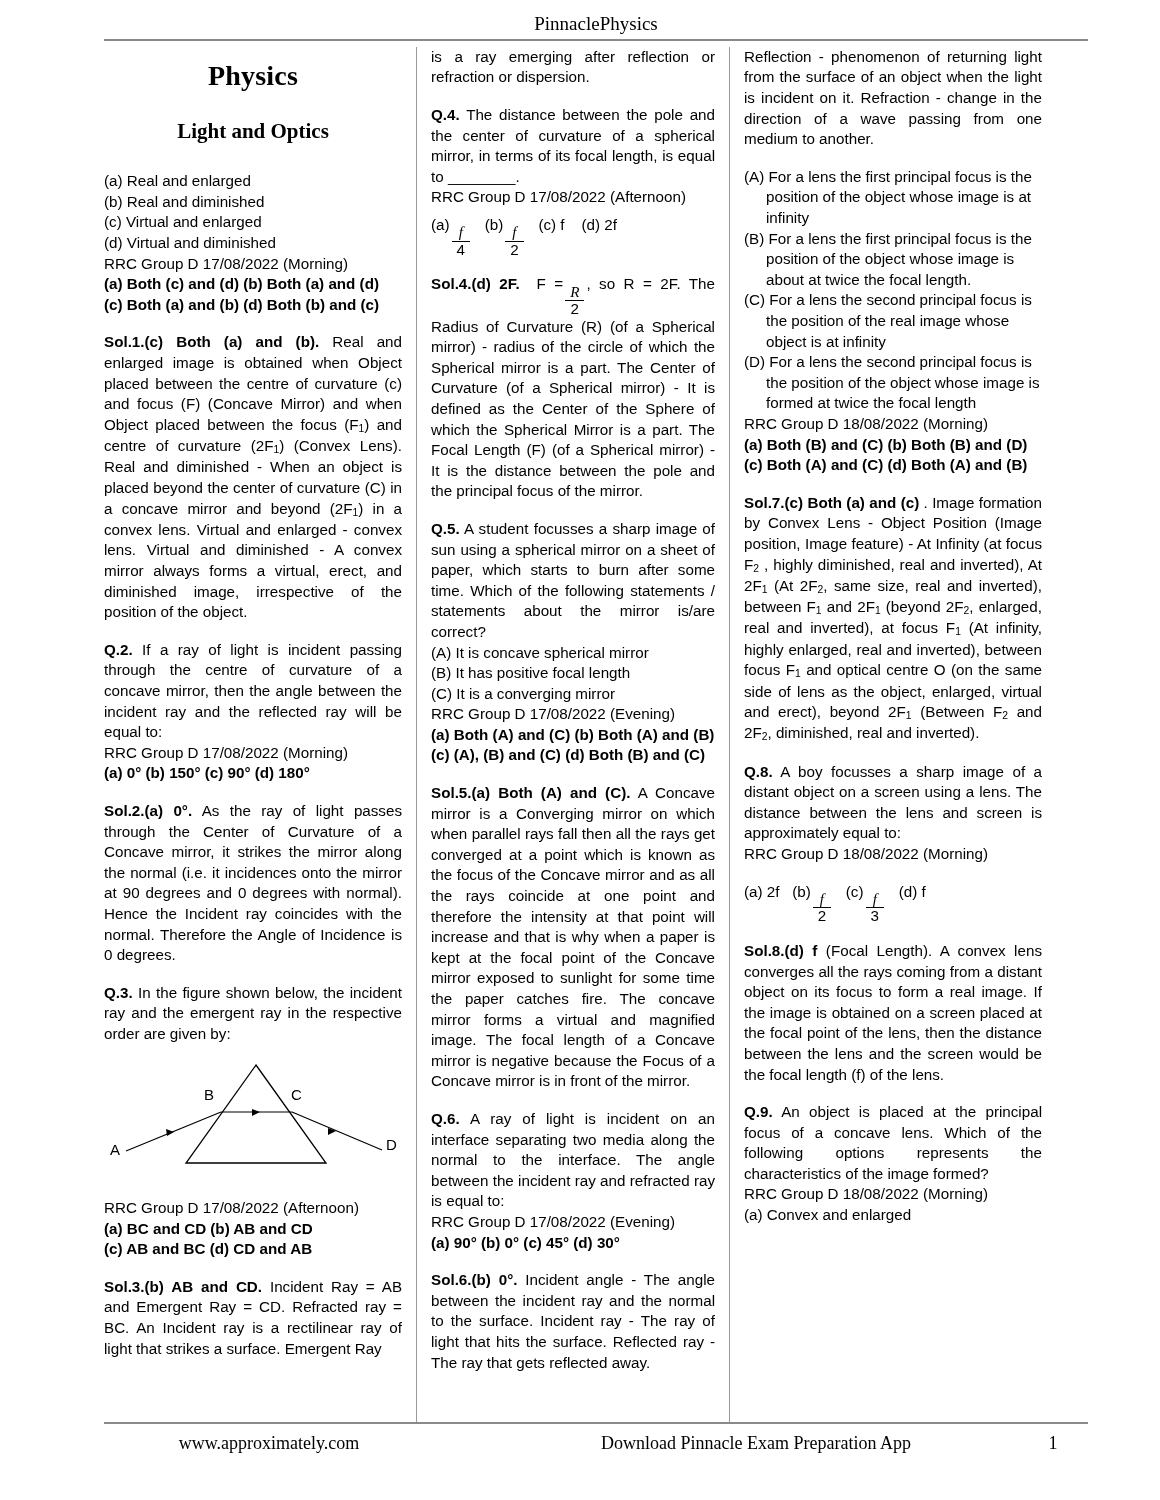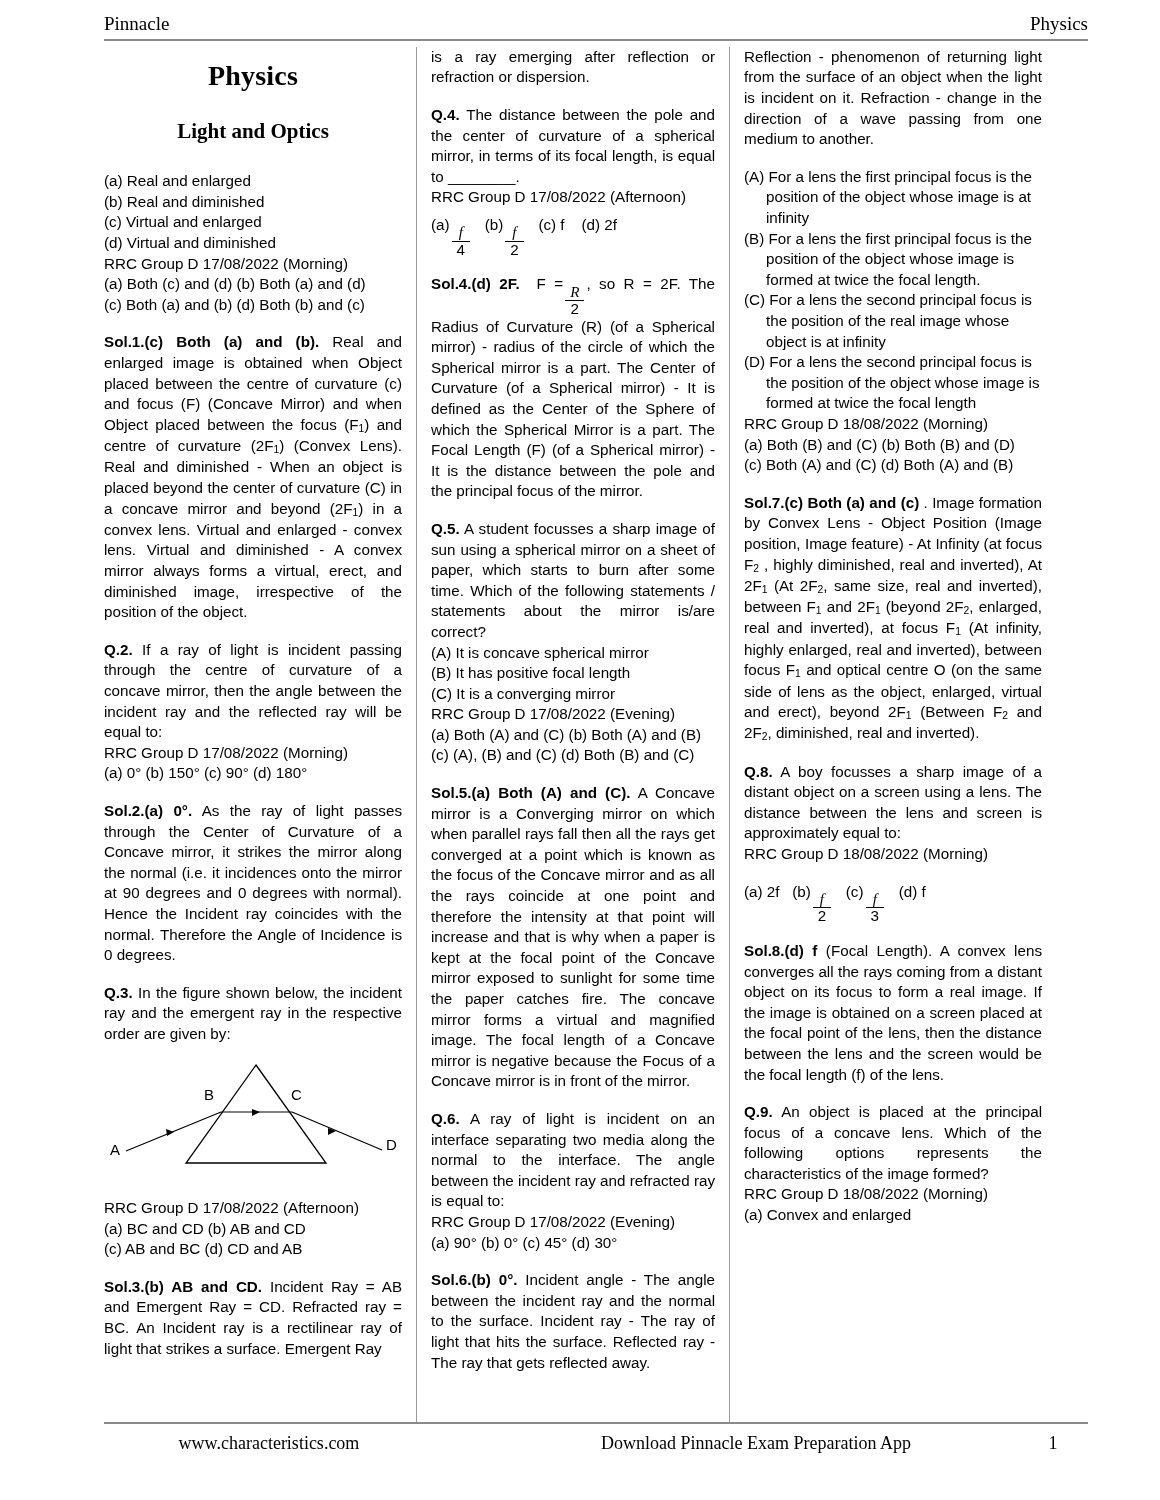--- a/index.html
+++ b/index.html
@@ -21,21 +21,21 @@
     left: 0; top: 0;
     width: 1160px;
     height: 1500px;
     box-sizing: border-box;
     padding: 14px 72px 0 104px;
   }
 
   
   .header {
     display: flex;
-    justify-content: space-between;
+    justify-content: center;
     align-items: baseline;
     font-family: "Liberation Serif", serif;
     font-size: 19px;
     line-height: 1.1;
     padding: 0 0 4px 0;
   }
   .header-rule {
     border-bottom: 2.5px solid #8a8a8a;
     margin: 0 0 6px 0;
   }
@@ -109,21 +109,21 @@
   .frac .bar {
     display: block;
     width: 100%;
     border-bottom: 1.6px solid #000;
     height: 1px;
   }
   .frac .den {
     padding: 0 5px;
   }
 
-  .optrow { white-space: nowrap; }
+  .optrow { white-space: nowrap; font-weight: bold; }
 
   
   .figure {
     margin: 10px 0 6px 0;
     text-align: center;
   }
 
   
   .footer-rule {
     border-top: 2.5px solid #8a8a8a;
@@ -277,21 +277,21 @@
 
     <div class="vrule"></div>
 
     <div class="col col-3">
 
       <p class="blk">Reflection  -  phenomenon  of  returning light from the surface of an object when the  light  is  incident  on  it.  Refraction - change in the direction of a wave passing from one medium to another.</p>
 
       <div class="gap"></div>
 
       <p class="blk nj" style="text-indent:0; padding-left:22px; text-indent:-22px;">(A) For a lens the first principal focus is the position of the object whose  image is at infinity</p>
-      <p class="blk nj" style="padding-left:22px; text-indent:-22px;">(B) For a lens the first principal focus is the position of the object whose image is formed at twice the focal length.</p>
+      <p class="blk nj" style="padding-left:22px; text-indent:-22px;">(B) For a lens the first principal focus is the position of the object whose image is about at twice the focal length.</p>
       <p class="blk nj" style="padding-left:22px; text-indent:-22px;">(C) For a lens the second principal focus is the position of the real image whose object is at infinity</p>
       <p class="blk nj" style="padding-left:22px; text-indent:-22px;">(D) For a lens the second principal focus is the position of the object whose image is formed at twice the focal length</p>
       <p class="blk nj">RRC Group D  18/08/2022 (Morning)</p>
       <p class="blk nj optrow">(a) Both (B) and (C)    (b) Both (B) and (D)</p>
       <p class="blk nj optrow">(c) Both (A) and (C)    (d) Both (A) and (B)</p>
 
       <div class="gap"></div>
 
       <p class="blk"><b>Sol.7.(c)  Both  (a)  and  (c)</b><span> . Image formation by Convex   Lens - Object Position (Image position, Image feature) -  At  Infinity  (at  focus  F</span><sub>2</sub><span> ,  highly diminished, real and inverted), At 2F</span><sub>1</sub><span> (At 2F</span><sub>2</sub><span>,  same   size,   real   and   inverted), between   F</span><sub>1</sub><span>   and   2F</span><sub>1</sub><span>   (beyond   2F</span><sub>2</sub><span>, enlarged, real and inverted), at focus F</span><sub>1</sub><span> (At  infinity,  highly  enlarged,  real  and inverted), between focus F</span><sub>1</sub><span> and optical centre O (on the same side of lens as the object,   enlarged,   virtual   and   erect), beyond   2F</span><sub>1</sub><span>   (Between   F</span><sub>2</sub><span>   and   2F</span><sub>2</sub><span>, diminished, real and inverted).</span></p>
 
@@ -323,18 +323,18 @@
       <p class="blk"><b>Q.9.</b> <span>An object is placed at the principal focus of a concave lens. Which of the following    options    represents    the characteristics of the image formed?</span></p>
       <p class="blk nj">RRC Group D  18/08/2022 (Morning)</p>
       <p class="blk nj">(a) Convex and enlarged</p>
 
     </div>
 
   </div>
 
   <div class="footer-rule"></div>
   <div class="footer">
-    <span class="f-left">www.characteristics.com</span>
+    <span class="f-left">www.approximately.com</span>
     <span class="f-mid">Download Pinnacle Exam Preparation App</span>
     <span class="f-pg">1</span>
   </div>
 
 </div>
 
 </body></html>

